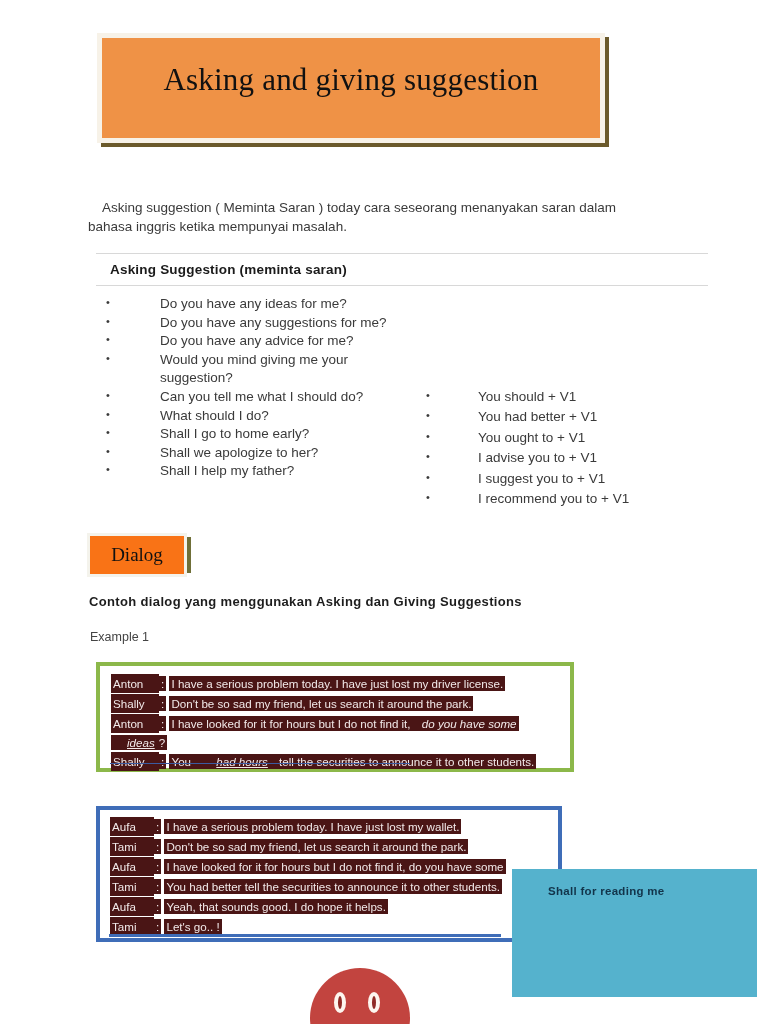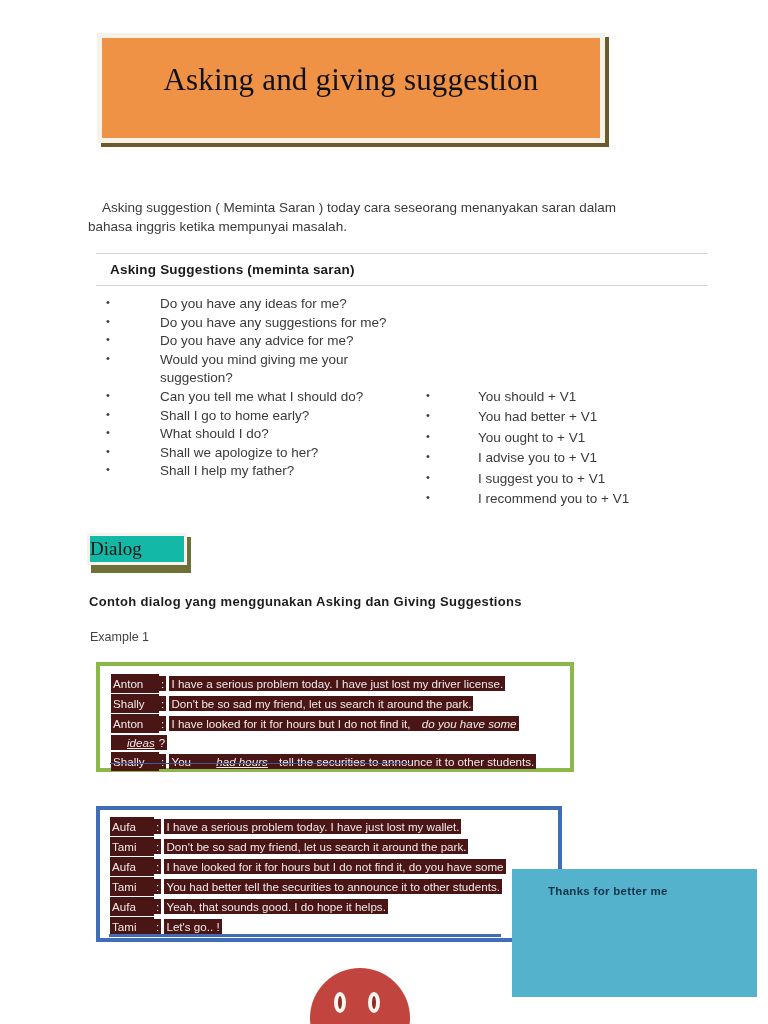--- a/index.html
+++ b/index.html
@@ -135,26 +135,27 @@
   }
   #dialog-shadow {
     position: absolute;
     left: 4px; top: 4px;
     width: 100px; height: 36px;
     background: #6f6f38;
   }
   #dialog-box {
     position: absolute;
     left: 0; top: 0;
-    width: 100px; height: 32px;
-    background: #14b8a6;
+    width: 100px; height: 44px;
+    background: #f97316;
     border: 3px solid #f4f3ec;
     box-sizing: border-box;
     display: flex;
     align-items: center;
+    justify-content: center;
   }
   #dialog-label {
     font-family: "Liberation Serif", serif;
     font-size: 19px;
     color: #111;
   }
 
   
   #contoh {
     position: absolute;
@@ -295,32 +296,32 @@
   </div>
 </div>
 
 <div id="intro">
   <span class="indent">Asking suggestion ( Meminta Saran ) today cara seseorang menanyakan saran</span>
   <span>dalam bahasa inggris ketika mempunyai masalah.</span>
 </div>
 
 <div id="table">
   <div id="table-head">
-    <div class="th" id="th-asking">Asking Suggestions (meminta saran)</div>
+    <div class="th" id="th-asking">Asking Suggestion (meminta saran)</div>
   </div>
   <div id="table-body">
     <div id="col-asking">
       <ul class="bul">
         <li><span class="b"></span><span>Do you have any ideas for me?</span></li>
         <li><span class="b"></span><span>Do you have any suggestions for me?</span></li>
         <li><span class="b"></span><span>Do you have any advice for me?</span></li>
         <li><span class="b"></span><span>Would you mind giving me your suggestion?</span></li>
         <li><span class="b"></span><span>Can you tell me what I should do?</span></li>
+        <li><span class="b"></span><span>What should I do?</span></li>
         <li><span class="b"></span><span>Shall I go to home early?</span></li>
-        <li><span class="b"></span><span>What should I do?</span></li>
         <li><span class="b"></span><span>Shall we apologize to her?</span></li>
         <li><span class="b"></span><span>Shall I help my father?</span></li>
       </ul>
     </div>
     <div id="col-giving">
       <ul class="bul">
         <li><span class="b"></span><span>You should + V1</span></li>
         <li><span class="b"></span><span>You had better + V1</span></li>
         <li><span class="b"></span><span>You ought to + V1</span></li>
         <li><span class="b"></span><span>I advise you to + V1</span></li>
@@ -376,21 +377,21 @@
   <div class="dline">
     <span class="nm">Aufa</span><span class="hl">:</span> <span class="hl">Yeah, that sounds good. I do hope it helps.</span>
   </div>
   <div class="dline">
     <span class="nm">Tami</span><span class="hl">:</span> <span class="hl">Let's go.. !</span>
   </div>
   <div id="d2-underline"></div>
 </div>
 
 <div id="thanks-box">
-  <div id="thanks-text">Thanks for better me</div>
+  <div id="thanks-text">Shall for reading me</div>
 </div>
 
 <div id="emoji-circle">
   <div class="eye" id="eye-left">
       <div class="pupil"></div>
     </div>
   <div class="eye" id="eye-right">
       <div class="pupil"></div>
     </div>
 </div>

